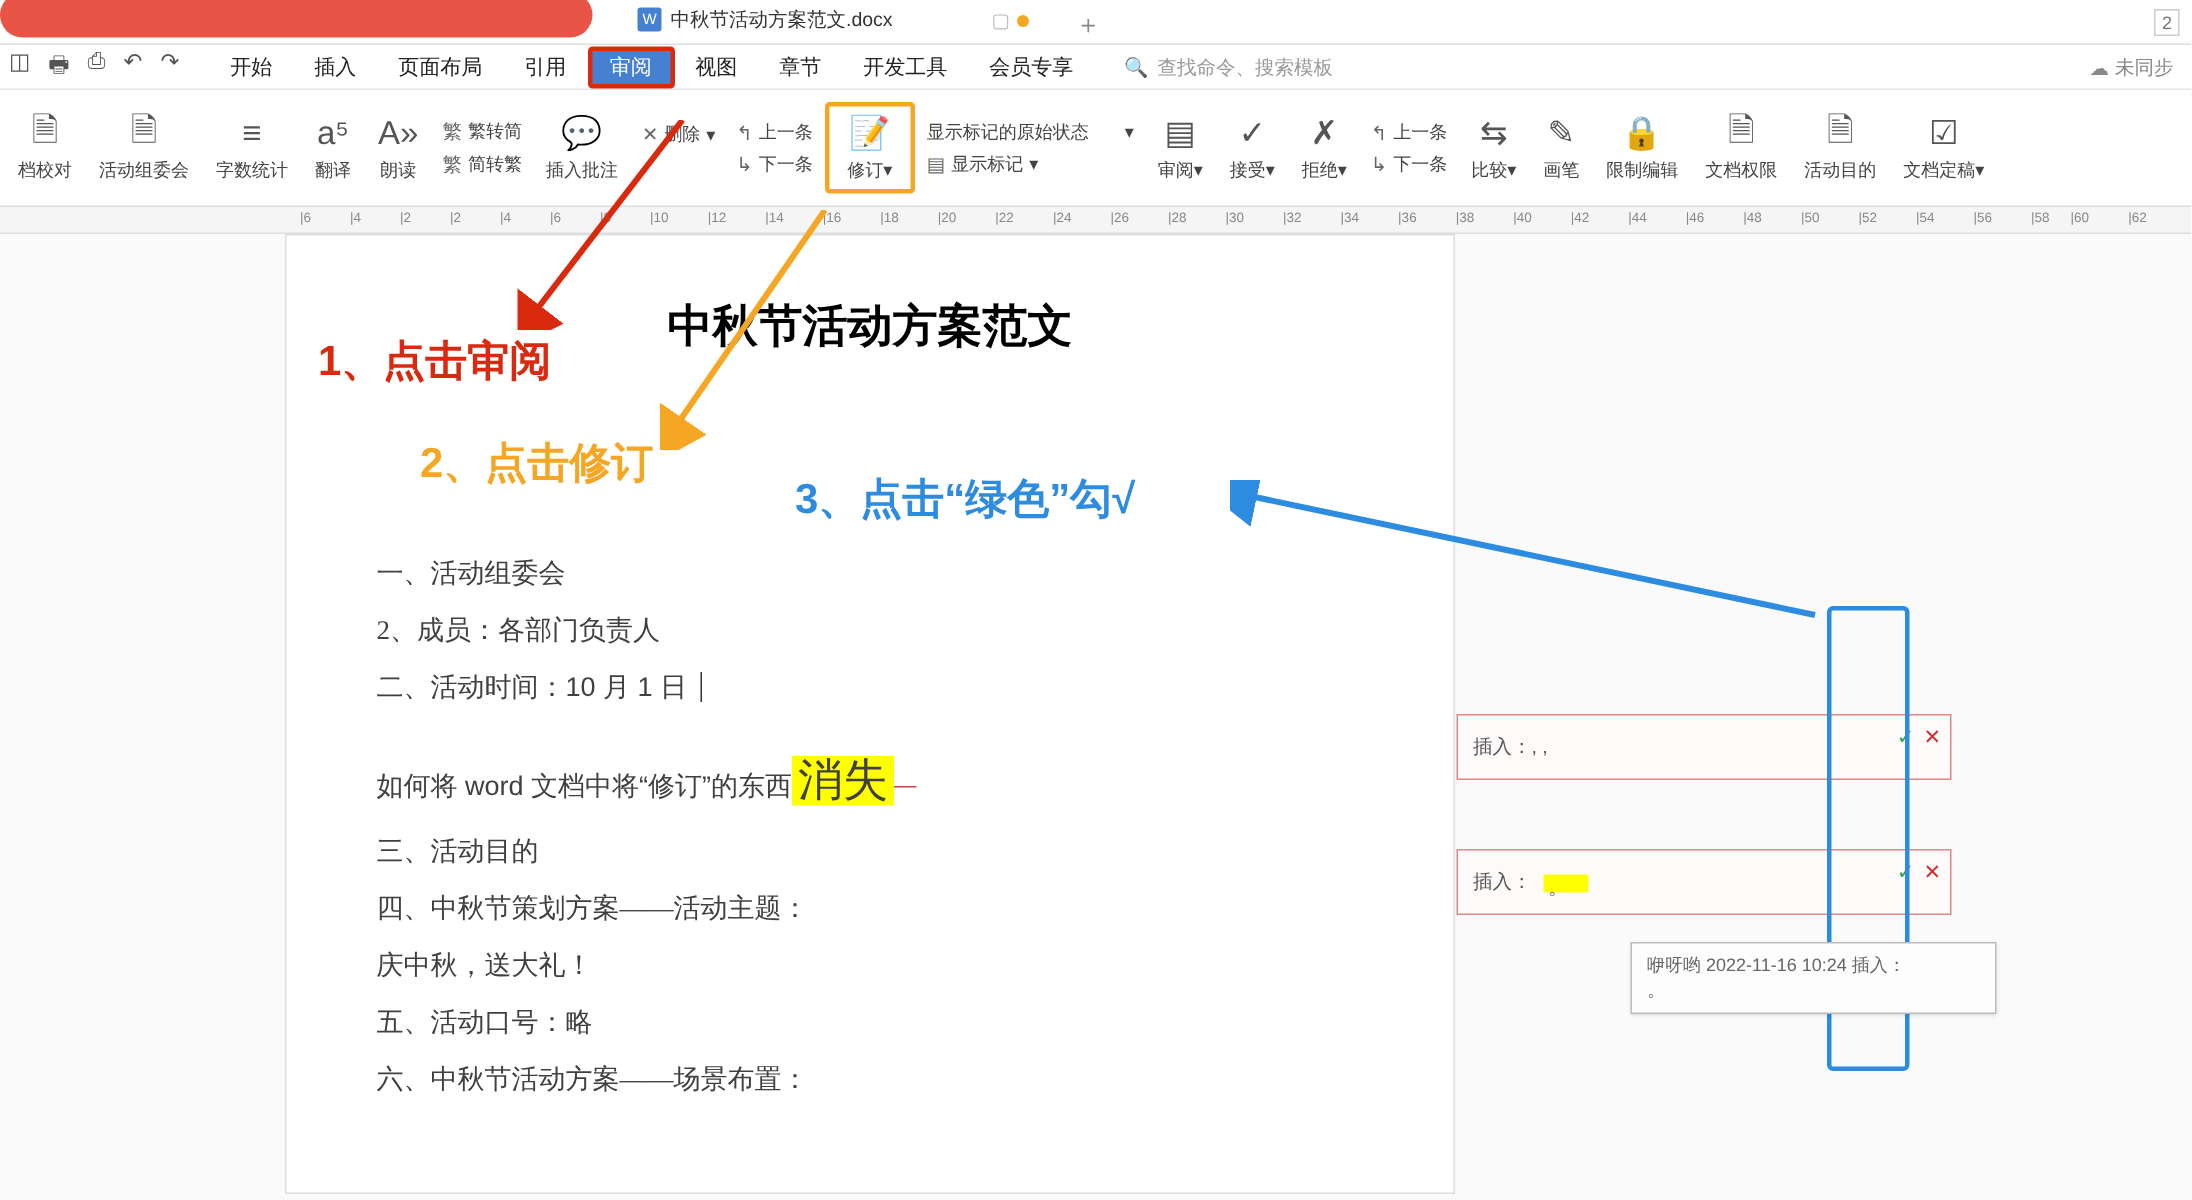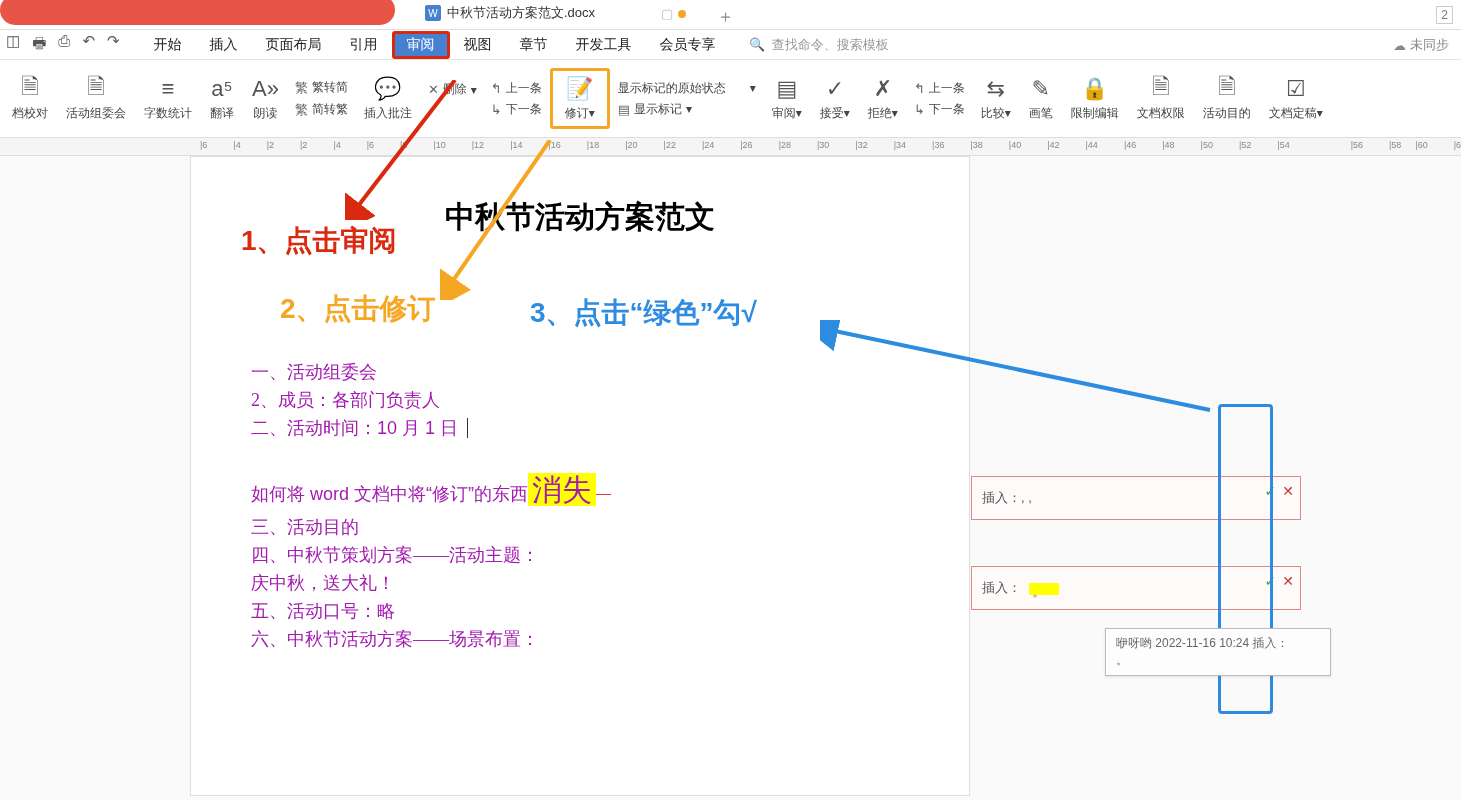--- a/index.html
+++ b/index.html
@@ -34,36 +34,36 @@
 .orange-box { border: 3px solid #f5a623; border-radius: 3px; padding: 2px 4px; display: flex; align-items: center; }
 
 
 .ruler-bar { height: 18px; background: #f5f5f5; border-bottom: 1px solid #ddd; position: relative; font-size: 9px; color: #888; }
 .ruler-marks { position: absolute; left: 200px; top: 2px; display: flex; gap: 14px; }
 
 
 .doc-area { position: absolute; top: 156px; left: 0; right: 0; bottom: 0; background: #fafafa; }
 .page { position: absolute; left: 190px; top: 0; width: 780px; min-height: 640px; background: #fff; border: 1px solid #ddd; padding: 40px 60px; }
 .page-title { text-align: center; font-size: 30px; font-weight: bold; margin-bottom: 18px; font-family: "SimSun", serif; }
-.body-line { font-size: 18px; font-family: "SimSun", serif; margin: 4px 0; color: #a21caf; }
+.body-line { font-size: 18px; font-family: "SimSun", serif; margin: 14px 0; color: #404040; }
 .highlight-y { background: #ffff00; font-size: 30px; padding: 0 4px; }
 
 
 .anno { position: absolute; font-size: 28px; font-weight: 600; pointer-events: none; }
 .anno-red { color: #d9290e; }
 .anno-orange { color: #f5a623; }
 .anno-blue { color: #2d8ce0; }
 
 
 .comment-box { position: absolute; right: 160px; width: 330px; border: 1px solid #d88; background: #fefafa; padding: 12px 10px; font-size: 13px; color: #555; }
 .comment-actions { position: absolute; right: 6px; top: 6px; display: flex; gap: 6px; }
 .chk { color: #2da44e; font-size: 14px; }
 .xmk { color: #c33; font-size: 14px; }
 .blue-box-tall { position: absolute; border: 3px solid #2d8ce0; border-radius: 4px; }
-.tooltip-box { position: absolute; border: 1px solid #bbb; background: #fdfdfd; padding: 6px 10px; font-size: 12px; color: #666; box-shadow: 0 1px 3px rgba(0,0,0,0.1); width: 226px; }
+.tooltip-box { position: absolute; border: 1px solid #bbb; background: #fdfdfd; padding: 6px 10px; font-size: 12px; color: #666; box-shadow: 0 1px 3px rgba(0,0,0,0.1); width: 244px; }
 
 svg.arrow { position: absolute; pointer-events: none; }
 </style>
 </head>
 <body>
 
 <div class="title-bar">
   <div class="red-blob"></div>
   <div class="doc-tab">
     <span class="doc-icon">W</span>
@@ -237,21 +237,21 @@
       <span style="margin-right: 12px;">|36</span>
       <span style="margin-right: 12px;">|38</span>
       <span style="margin-right: 12px;">|40</span>
       <span style="margin-right: 12px;">|42</span>
       <span style="margin-right: 12px;">|44</span>
       <span style="margin-right: 12px;">|46</span>
       <span style="margin-right: 12px;">|48</span>
       <span style="margin-right: 12px;">|50</span>
       <span style="margin-right: 12px;">|52</span>
       <span style="margin-right: 12px;">|54</span>
-      <span style="margin-right: 12px; margin-left: 35px;">|56</span>
+      <span style="margin-right: 12px;">|56</span>
       <span style="">|58</span>
       <span style="margin-right: 12px;">|60</span>
       <span style="margin-right: 12px;">|62</span>
     </div>
 </div>
 
 <div class="doc-area">
   <div class="page">
     <div class="page-title">中秋节活动方案范文</div>
     <div style="height:100px;"></div>
@@ -280,23 +280,23 @@
     </div>
     <span>插入：</span>
     <span style="background:#ffff00;display:inline-block;width:30px;height:12px;vertical-align:middle;margin-left:4px;">&nbsp;。&nbsp;</span>
   </div>
   <div class="blue-box-tall" style="right:188px; top:248px; width:55px; height:310px;"></div>
   <div class="tooltip-box" style="right:130px; top:472px;">
     <span>咿呀哟 2022-11-16 10:24 插入：</span><br>。
   </div>
 </div>
 
-<div class="anno anno-red" style="left:212px; top:222px;margin-left:29px;">1、点击审阅</div>
+<div class="anno anno-red" style="left:212px; top:222px;">1、点击审阅</div>
 <div class="anno anno-orange" style="left:280px; top:290px;">2、点击修订</div>
-<div class="anno anno-blue" style="left:530px; top:294px;">3、点击“绿色”勾√</div>
+<div class="anno anno-blue" style="left:530px; top:314px;">3、点击“绿色”勾√</div>
 
 <svg class="arrow" style="left:345px; top:80px; width:120px; height:140px;">
   <defs>
       <marker id="ah-r" markerWidth="10" markerHeight="10" refX="2" refY="5" orient="auto">
         <path d="M0,0 L10,5 L0,10 Z" fill="#d9290e"></path>
       </marker>
     </defs>
   <line x1="110" y1="0" x2="10" y2="130" stroke="#d9290e" stroke-width="4" marker-end="url(#ah-r)"></line>
 </svg>
 <svg class="arrow" style="left:440px; top:140px; width:130px; height:160px;">

